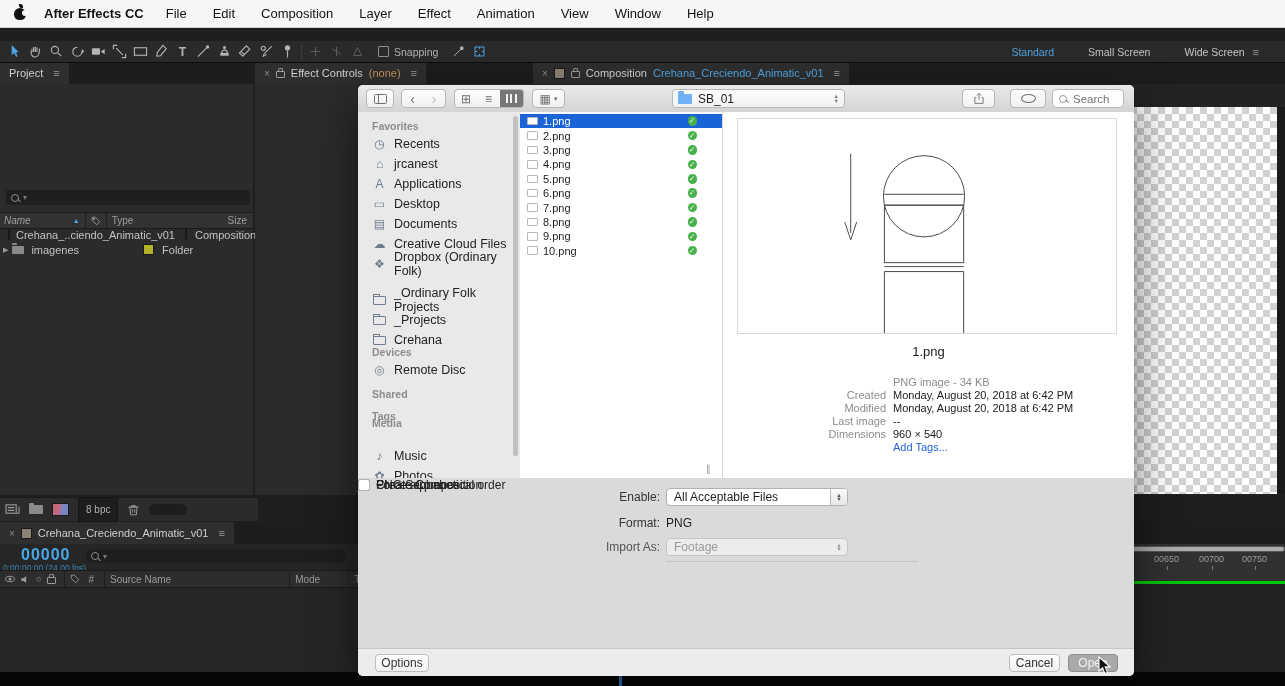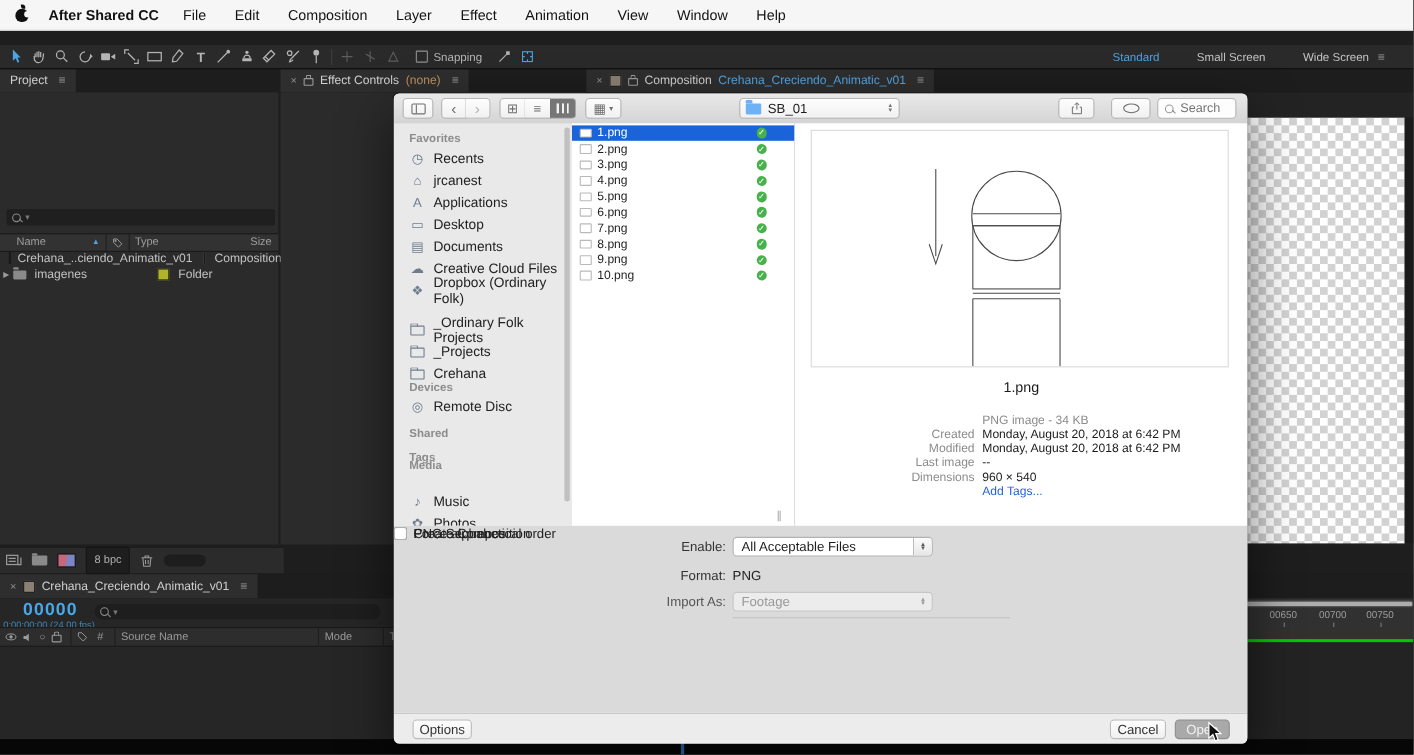--- a/index.html
+++ b/index.html
@@ -148,21 +148,21 @@
   .checker{background:conic-gradient(#d2d2d2 25%,#ffffff 0 50%,#d2d2d2 0 75%,#ffffff 0) 0 0/14px 14px;}
   .cursor{z-index:40;pointer-events:none;}
 </style>
 </head>
 <body>
 
 <div id="stage">
 
   <div class="abs menubar">
     <span class="apple"></span>
-    <span class="appname">After Shared CC</span>
+    <span class="appname">After Effects CC</span>
 
       <span class="menu-item">File</span>
 
       <span class="menu-item">Edit</span>
 
       <span class="menu-item">Composition</span>
 
       <span class="menu-item">Layer</span>
 
       <span class="menu-item">Effect</span>
@@ -322,21 +322,21 @@
         <span>Project</span>
         <span class="hamb">≡</span>
       </div>
     </div>
     <div class="proj-body">
       <div class="abs searchpill" style="left:6px;top:106px;width:234px;">
         <span class="mag mag-dk"></span>
         <span style="color:#777;font-size:8px;">▾</span>
       </div>
       <div class="abs hdr" style="left:0;top:128px;width:100%;height:15px;">
-        <span style="margin-left:15px;">Name</span>
+        <span style="margin-left:4px;font-style:italic;">Name</span>
         <span style="color:#4fa3e0;font-size:7px;margin-left:42px;">▲</span>
         <span class="coldiv"></span>
         <svg viewBox="0 0 16 16" width="10" height="10" stroke="#9e9e9e" fill="none" stroke-width="1.4">
             <path d="M2 2h5l7 7-5 5-7-7z"></path>
             <circle cx="4.8" cy="4.8" r="1" fill="#9e9e9e"></circle>
           </svg>
         <span class="coldiv"></span>
         <span>Type</span>
         <span style="margin-left:auto;margin-right:6px;">Size</span>
       </div>
@@ -483,21 +483,21 @@
       <div class="dbtn seg" style="left:119px;width:24px;">
           <span>≡</span>
         </div>
       <div class="dbtn seg seg-last active" style="left:142px;width:24px;">
           <span class="icon-cols"></span>
         </div>
       <div class="dbtn" style="left:174px;width:33px;gap:3px;">
           <span>▦</span>
           <span style="font-size:7px;">▾</span>
         </div>
-      <div class="dbtn" style="left:314px;width:146px;justify-content:flex-start;padding:0 5px;gap:6px;">
+      <div class="dbtn" style="left:314px;width:173px;justify-content:flex-start;padding:0 5px;gap:6px;">
         <span class="fldr-blue"></span>
         <span style="color:#1d1d1d;font-size:12px;">SB_01</span>
         <span class="stepper">
             <span>▲</span>
             <span>▼</span>
           </span>
       </div>
       <div class="dbtn" style="left:604px;width:33px;">
         <svg viewBox="0 0 16 16" width="12" height="13" stroke="#6f6f6f" fill="none" stroke-width="1.2">
             <path d="M8 9.5V1.5M5.2 4 8 1.2 10.8 4M4.5 6.5H2.5V14.5H13.5V6.5H11.5"></path>

